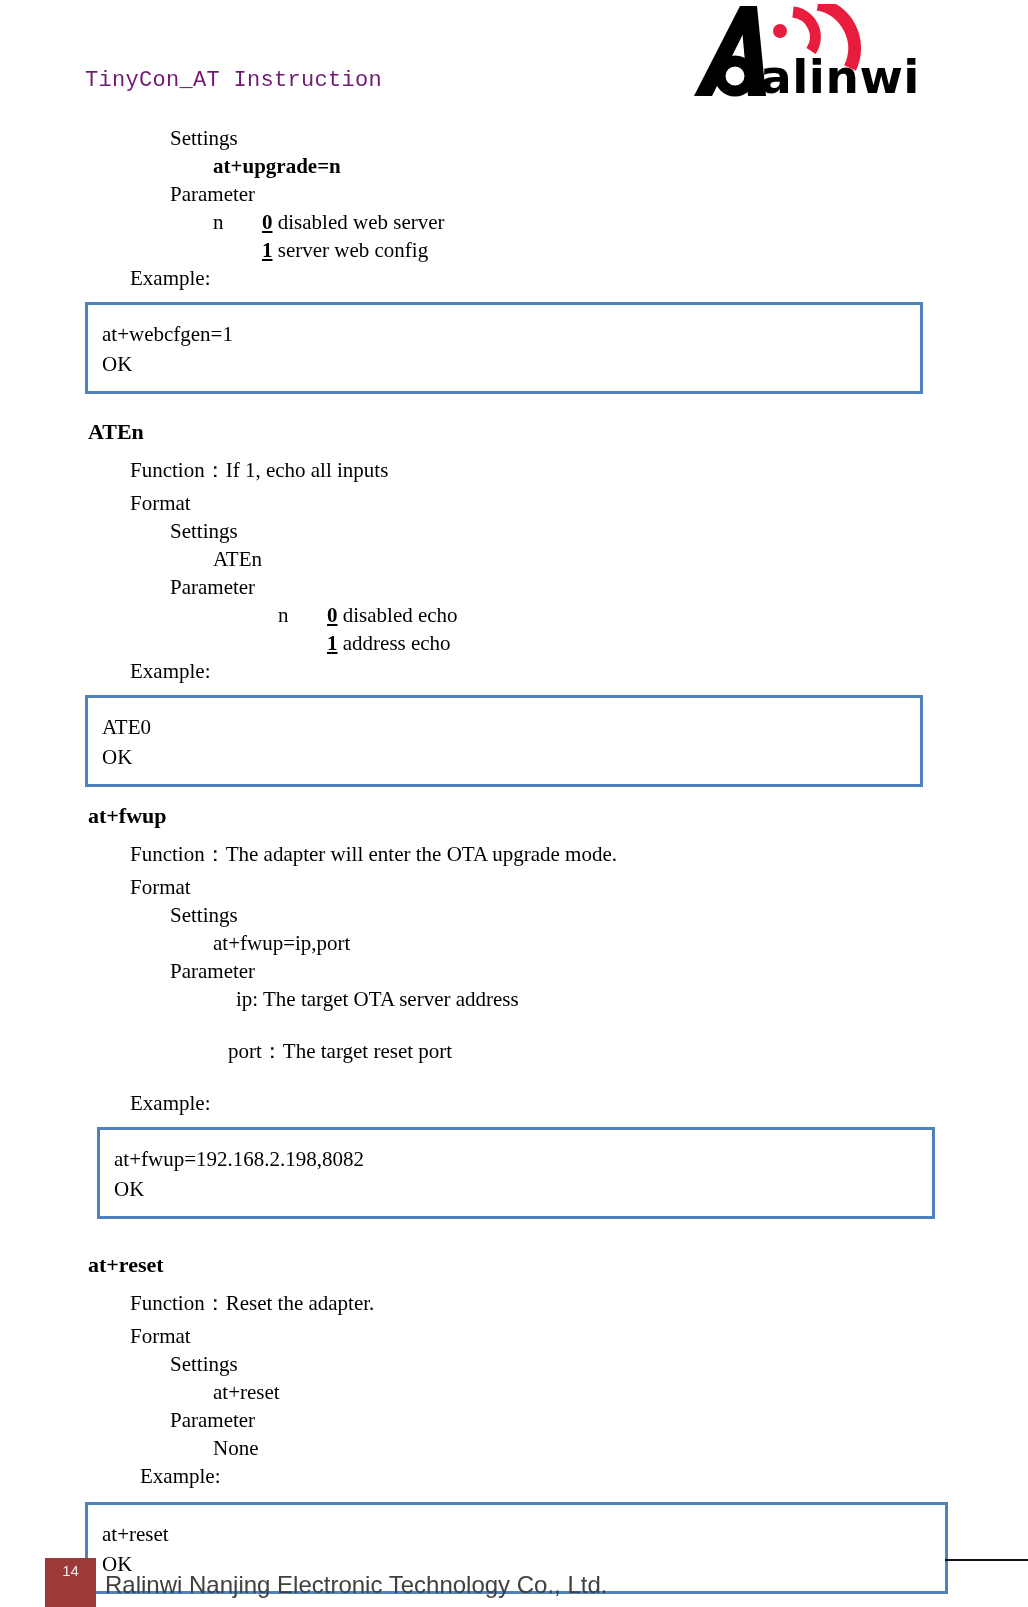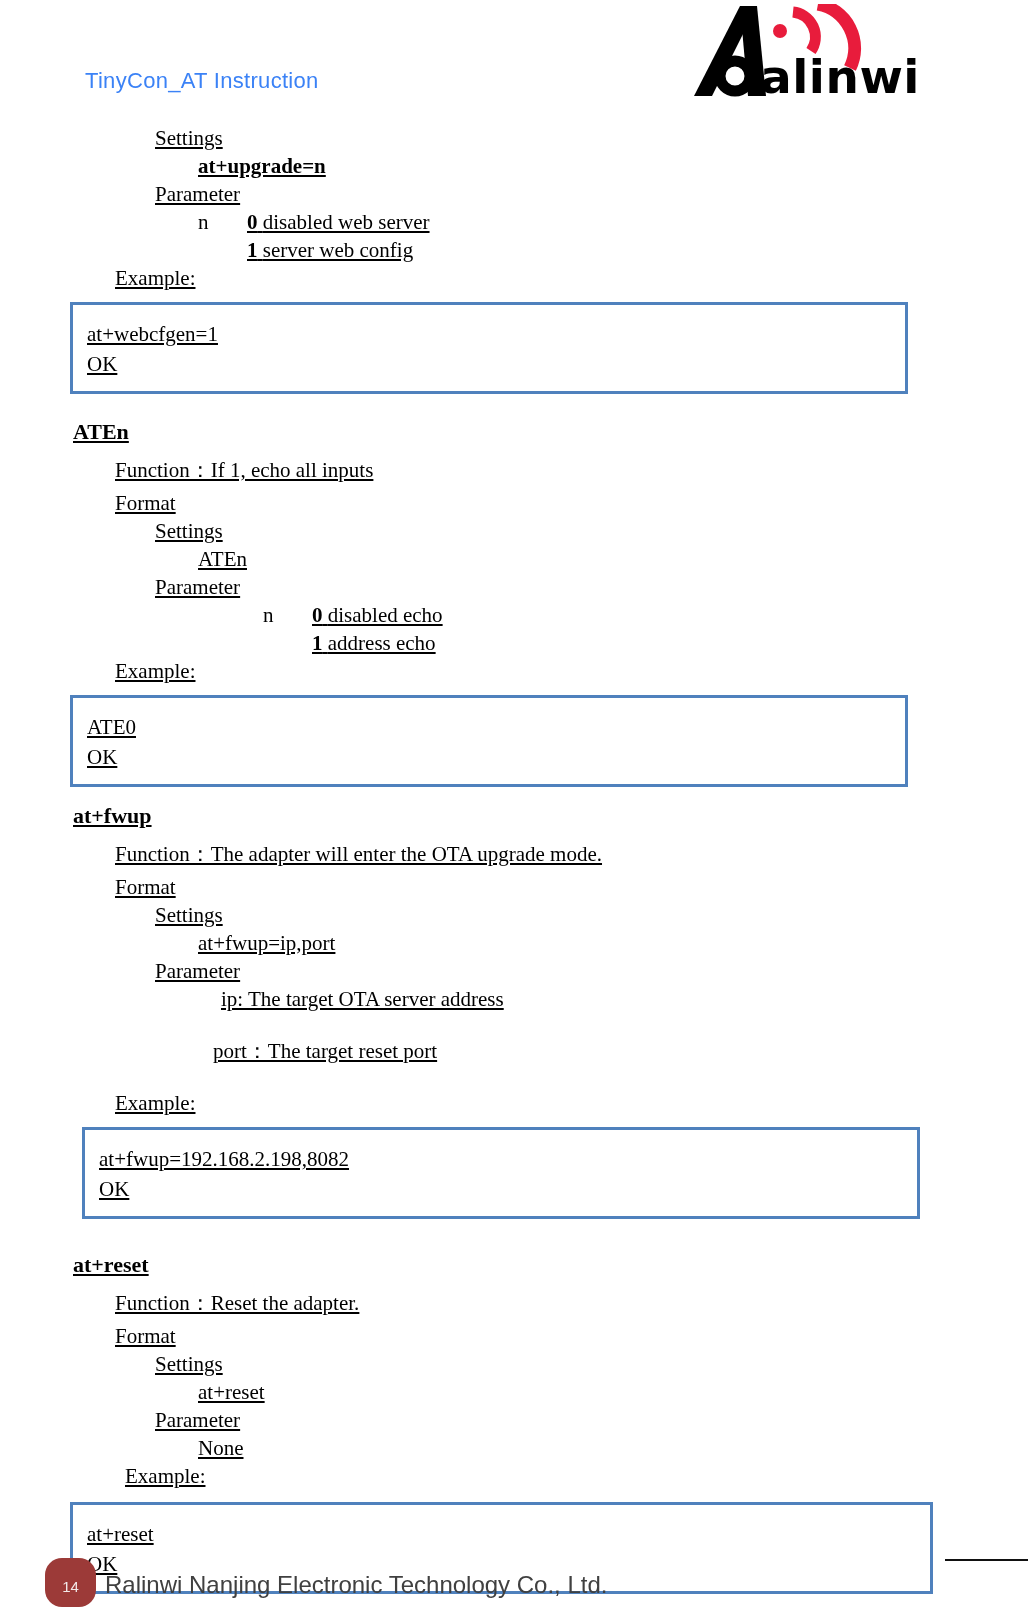--- a/index.html
+++ b/index.html
@@ -9,26 +9,26 @@
     --text:#000000;
   }
   html,body{margin:0;padding:0;background:#ffffff;}
   .page{
     position:relative;width:1028px;height:1607px;background:#fff;overflow:hidden;
     font-family:"Liberation Serif",serif;color:var(--text);
   }
   
   .doc-title{
     position:absolute;left:85px;top:68px;
-    font-family:Liberation Sans, sans-serif;font-size:22px;color:#3b82f6;
+    font-family:Liberation Mono, monospace;font-size:22px;color:#701a75;
     letter-spacing:0.3px;
   }
   .logo{position:absolute;top:4px;right:100px;width:238px;height:94px;}
   
-  .content{position:absolute;left:73px;top:124px;width:880px;font-size:21px;line-height:28px;text-decoration:underline;}
+  .content{position:absolute;left:88px;top:124px;width:880px;font-size:21px;line-height:28px;}
   .ln{white-space:nowrap;}
   .sec-heading{font-weight:bold;font-size:22px;}
   .ind-a{margin-left:42px;}
   .ind-b{margin-left:82px;}
   .ind-c{margin-left:125px;}
   .ind-d{margin-left:190px;}
   .ind-ip{margin-left:148px;}
   .ind-port{margin-left:140px;}
   .ind-f{margin-left:52px;}
   .mt-h24{margin-top:24px;}
@@ -49,21 +49,21 @@
   .codebox.wide-l{margin-left:-3px;width:818px;}   
   .codebox.shift-r{margin-left:9px;width:818px;}   
   .codebox.last{margin-left:-3px;width:843px;margin-top:12px;} 
   .code-line{white-space:nowrap;}
   
   .footer-rule{position:absolute;left:945px;width:83px;top:1559px;height:2px;background:#111;}
   .page-badge{
     position:absolute;left:45px;top:1558px;width:51px;height:49px;
     background:var(--page-badge);color:#f2e9e9;
     font-family:"Liberation Sans",sans-serif;font-size:15px;
-    display:flex;justify-content:center;padding-top:20px;box-sizing:border-box;border-radius:17px;
+    display:flex;justify-content:center;padding-top:4px;box-sizing:border-box;
   }
   .footer-company{
     position:absolute;left:105px;top:1571px;
     font-family:"Liberation Sans",sans-serif;font-size:24px;color:#404040;
   }
   .logo-wordmark{
     font-family:"DejaVu Sans","Liberation Sans",sans-serif;font-weight:bold;
   }
 </style>
 </head>

